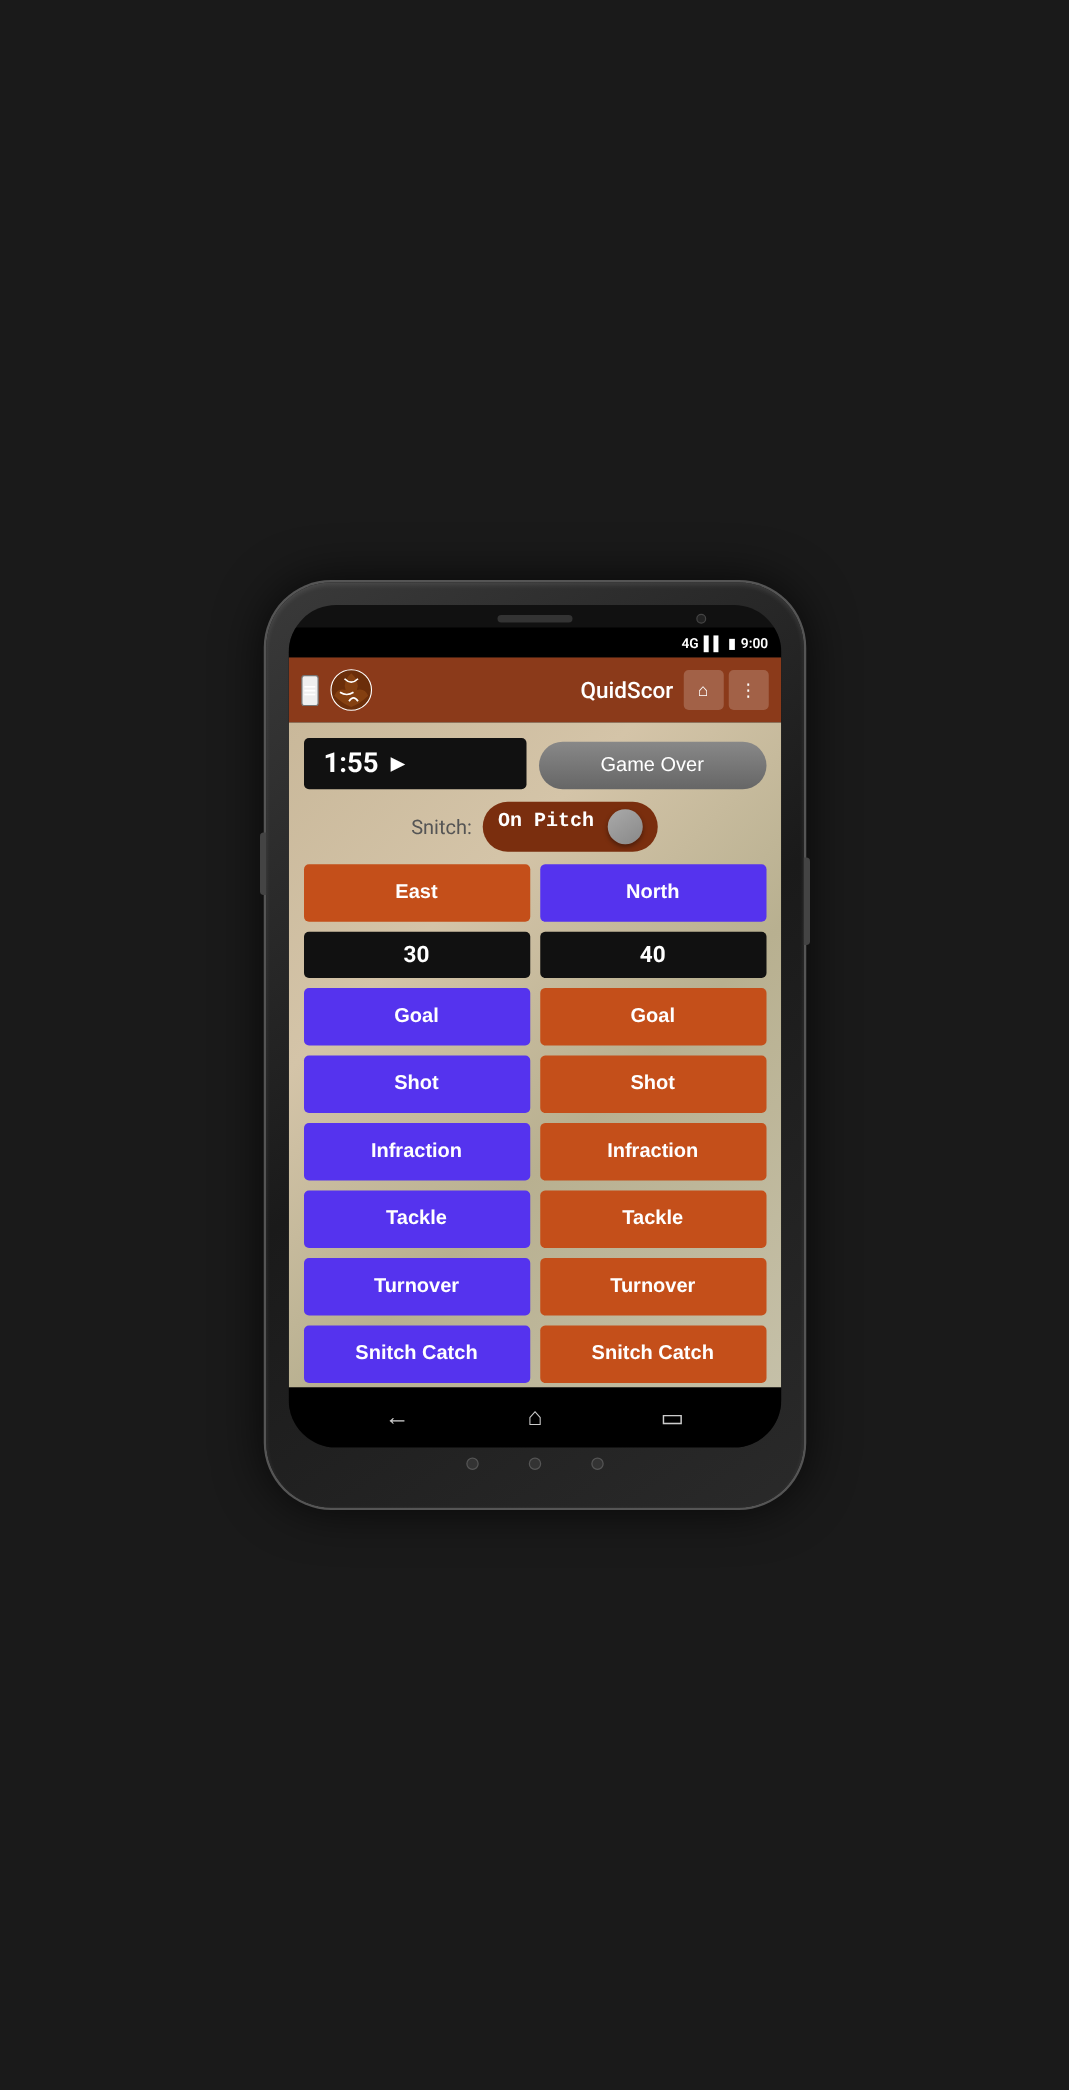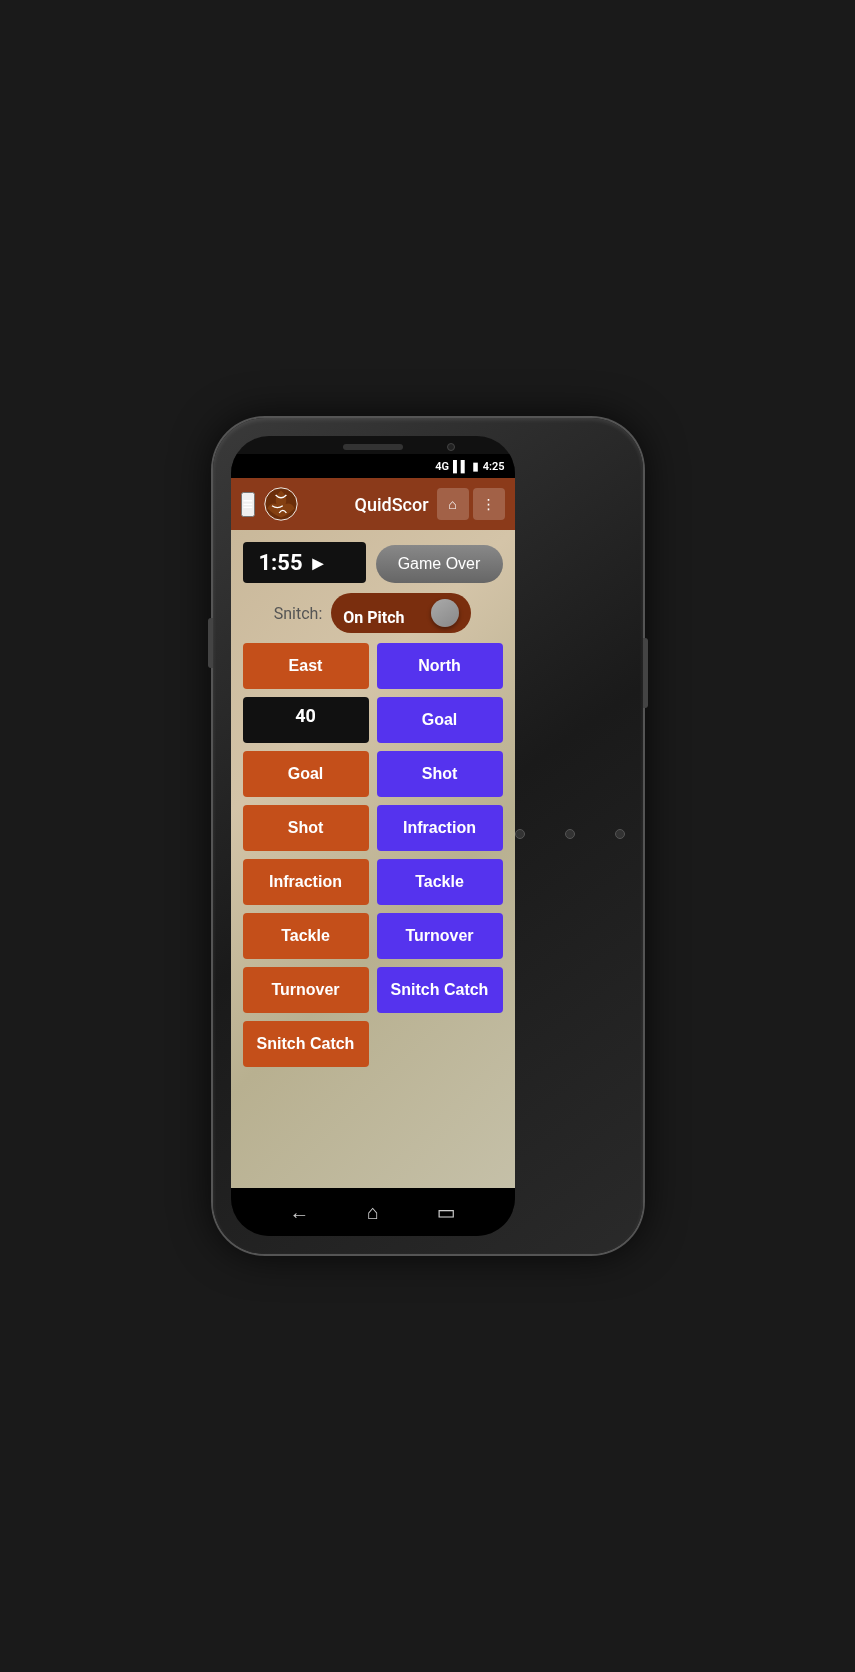--- a/index.html
+++ b/index.html
@@ -7,30 +7,30 @@
       background: #1a1a1a;
       display: flex;
       justify-content: center;
       align-items: center;
       min-height: 100vh;
       font-family: 'Roboto', Arial, sans-serif;
     }
 
     .phone-outer {
       width: 430px;
-      height: 836px;
+      height: 740px;
       background: linear-gradient(145deg, #3a3a3a, #1a1a1a, #2a2a2a);
       border-radius: 52px;
       padding: 18px;
       box-shadow:
         0 0 0 2px #555,
         0 0 40px rgba(0,0,0,0.8),
         inset 0 2px 4px rgba(255,255,255,0.1);
       display: flex;
-      flex-direction: row;
+      flex-direction: column;
       position: relative;
     }
 
     .phone-inner {
       flex: 1;
       background: #111;
       border-radius: 38px;
       overflow: hidden;
       display: flex;
       flex-direction: column;
@@ -174,24 +174,25 @@
     }
     .snitch-label {
       color: #555;
       font-size: 16px;
     }
     .snitch-toggle {
       background: #7a2e0e;
       border-radius: 24px;
       padding: 6px 12px;
       display: flex;
-      align-items: flex-end;
+      align-items: flex-start;
       gap: 8px;
       min-width: 140px;
       justify-content: space-between;
+      font-family: Liberation Mono, monospace;
     }
     .snitch-toggle-text {
       color: #fff;
       font-size: 16px;
       font-weight: bold;
     }
     .toggle-knob {
       width: 28px;
       height: 28px;
       background: linear-gradient(145deg, #aaa, #888);
@@ -297,21 +298,21 @@
 
     <div class="phone-top-bar">
       <div class="speaker"></div>
       <div class="camera"></div>
     </div>
 
     <div class="status-bar">
       <span>4G</span>
       <span>▌▌</span>
       <span>▮</span>
-      <span>4:25</span>
+      <span>9:00</span>
     </div>
 
     <div class="app-bar">
       <button class="hamburger-icon">≡</button>
 
       <svg class="app-logo" viewBox="0 0 40 40">
         <circle cx="20" cy="20" r="18" fill="#6b2e0a" stroke="#fff" stroke-width="1"></circle>
         <path d="M20 5 Q28 12 25 20 Q32 18 35 25 Q28 32 20 35 Q12 32 5 25 Q8 18 15 20 Q12 12 20 5Z" fill="#8B4513" opacity="0.8"></path>
         <path d="M14 10 Q20 16 26 10 M10 22 Q16 26 22 22 M18 30 Q22 24 26 30" stroke="#fff" stroke-width="1.5" fill="none"></path>
       </svg>
@@ -339,20 +340,21 @@
           <div class="toggle-knob"></div>
         </div>
       </div>
 
       <div class="teams-grid">
 
         <button class="team-btn orange">East</button>
 
         <button class="team-btn purple">North</button>
 
+        <div class="score-box">30</div>
         <div class="score-box">40</div>
 
         <button class="team-btn purple">Goal</button>
         <button class="team-btn orange">Goal</button>
 
         <button class="team-btn purple">Shot</button>
         <button class="team-btn orange">Shot</button>
 
         <button class="team-btn purple">Infraction</button>
         <button class="team-btn orange">Infraction</button>

